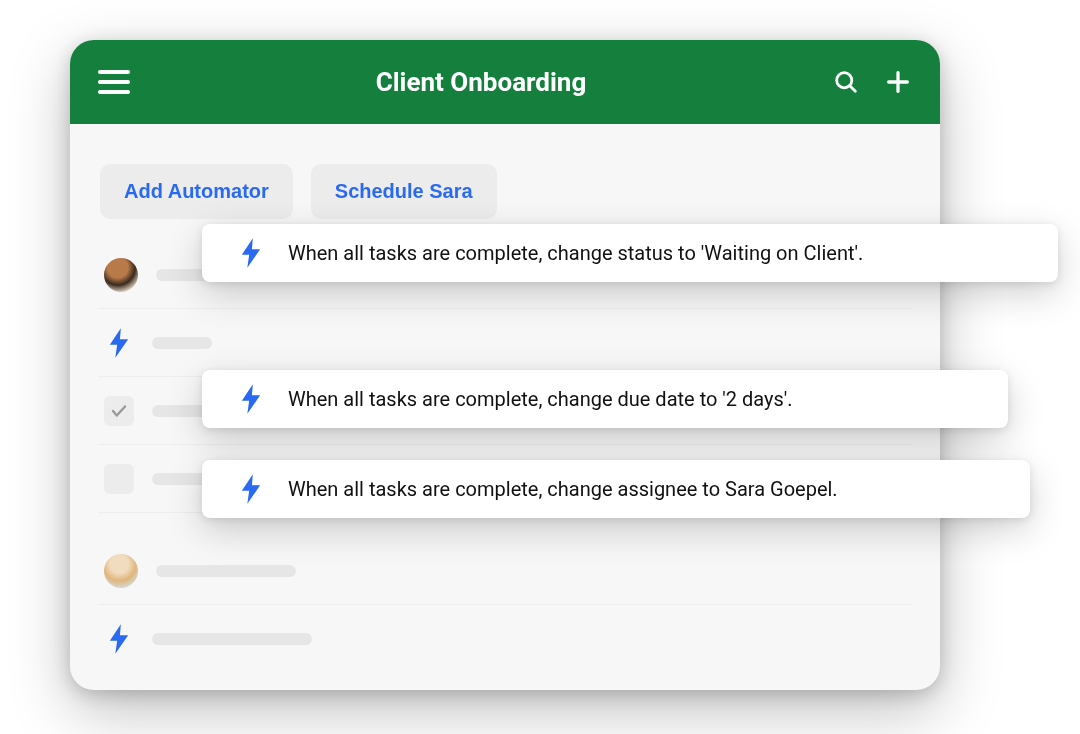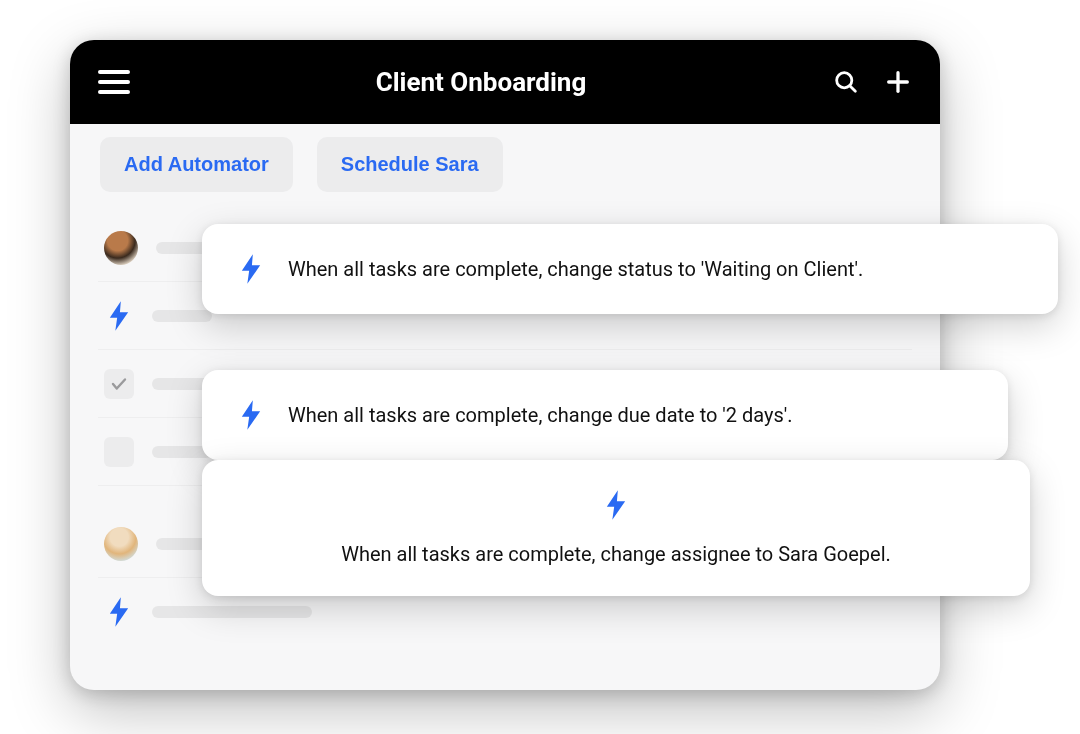--- a/index.html
+++ b/index.html
@@ -18,21 +18,21 @@
     left: 70px;
     width: 870px;
     height: 650px;
     background: #f7f7f8;
     border-radius: 24px;
     box-shadow: 0 20px 60px rgba(0,0,0,0.25), 0 4px 18px rgba(0,0,0,0.18);
     overflow: hidden;
   }
 
   .header {
-    background: #000000;
+    background: #15803d;
     height: 84px;
     display: flex;
     align-items: center;
     padding: 0 28px;
     gap: 24px;
   }
   .hamburger {
     width: 32px; height: 24px;
     display: flex; flex-direction: column; justify-content: space-between;
     cursor: pointer;
@@ -45,22 +45,22 @@
     text-align: center;
     color: #fff;
     font-size: 26px;
     font-weight: 700;
   }
   .search-icon, .plus-icon { cursor: pointer; }
   .search-icon svg, .plus-icon svg { display:block; }
 
   .toolbar {
     display: flex;
-    gap: 24px;
-    padding: 13px 30px 22px;
+    gap: 18px;
+    padding: 40px 30px 22px;
   }
   .pill-button {
     background: #ececed;
     color: #2a6af2;
     font-weight: 600;
     font-size: 20px;
     padding: 16px 24px;
     border-radius: 10px;
     cursor: pointer;
     border: none;
@@ -105,34 +105,34 @@
   .skeleton {
     height: 12px;
     background: #e6e6e7;
     border-radius: 6px;
   }
 
   
   .card {
     position: absolute;
     background: #ffffff;
-    border-radius: 16px;
+    border-radius: 8px;
     box-shadow: 0 12px 36px rgba(0,0,0,0.18), 0 2px 8px rgba(0,0,0,0.1);
     display: flex;
     align-items: center;
     gap: 22px;
-    padding: 30px 34px;
+    padding: 14px 34px;
     font-size: 20px;
     color: #111;
     font-weight: 450;
   }
   .card .bolt-icon { flex: 0 0 auto; }
   .card1 { top: 224px; left: 202px; width: 856px; }
   .card2 { top: 342px; left: 202px; width: 806px; margin-top: 28px; }
-  .card3 { top: 460px; left: 202px; width: 828px; flex-direction: column; }
+  .card3 { top: 460px; left: 202px; width: 828px; }
 
   .spacer-row { height: 24px; }
 </style>
 </head>
 <body>
 
 <div class="window">
 
   <div class="header">
     <div class="hamburger">

